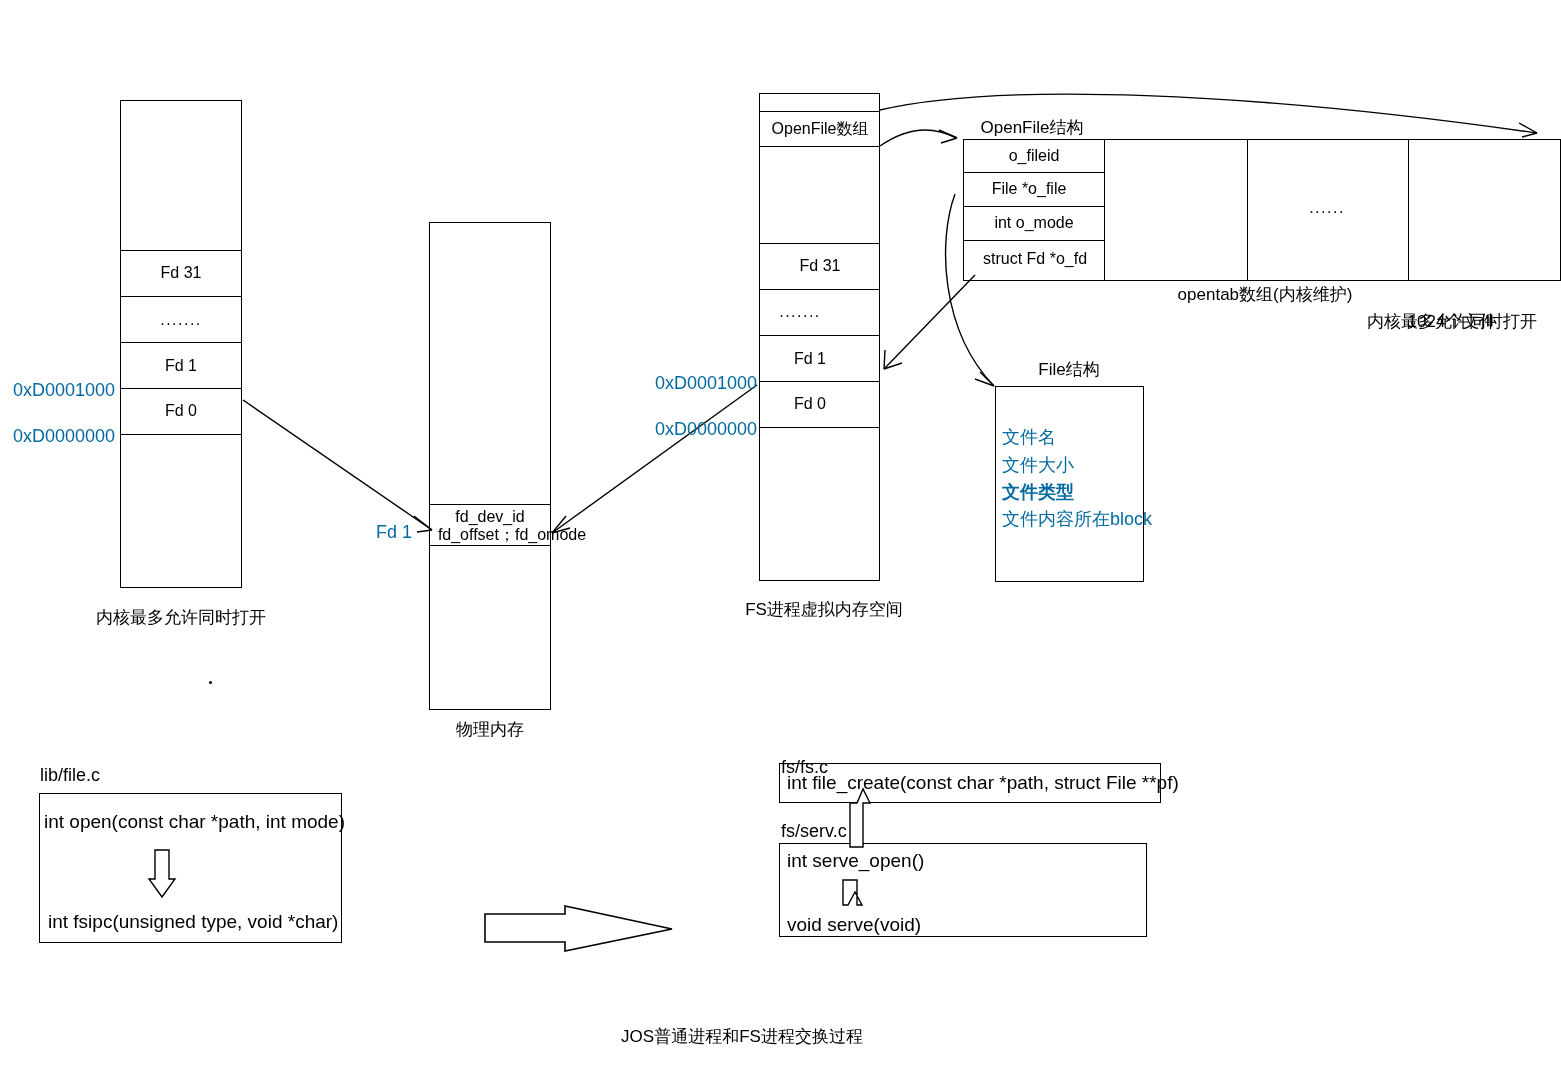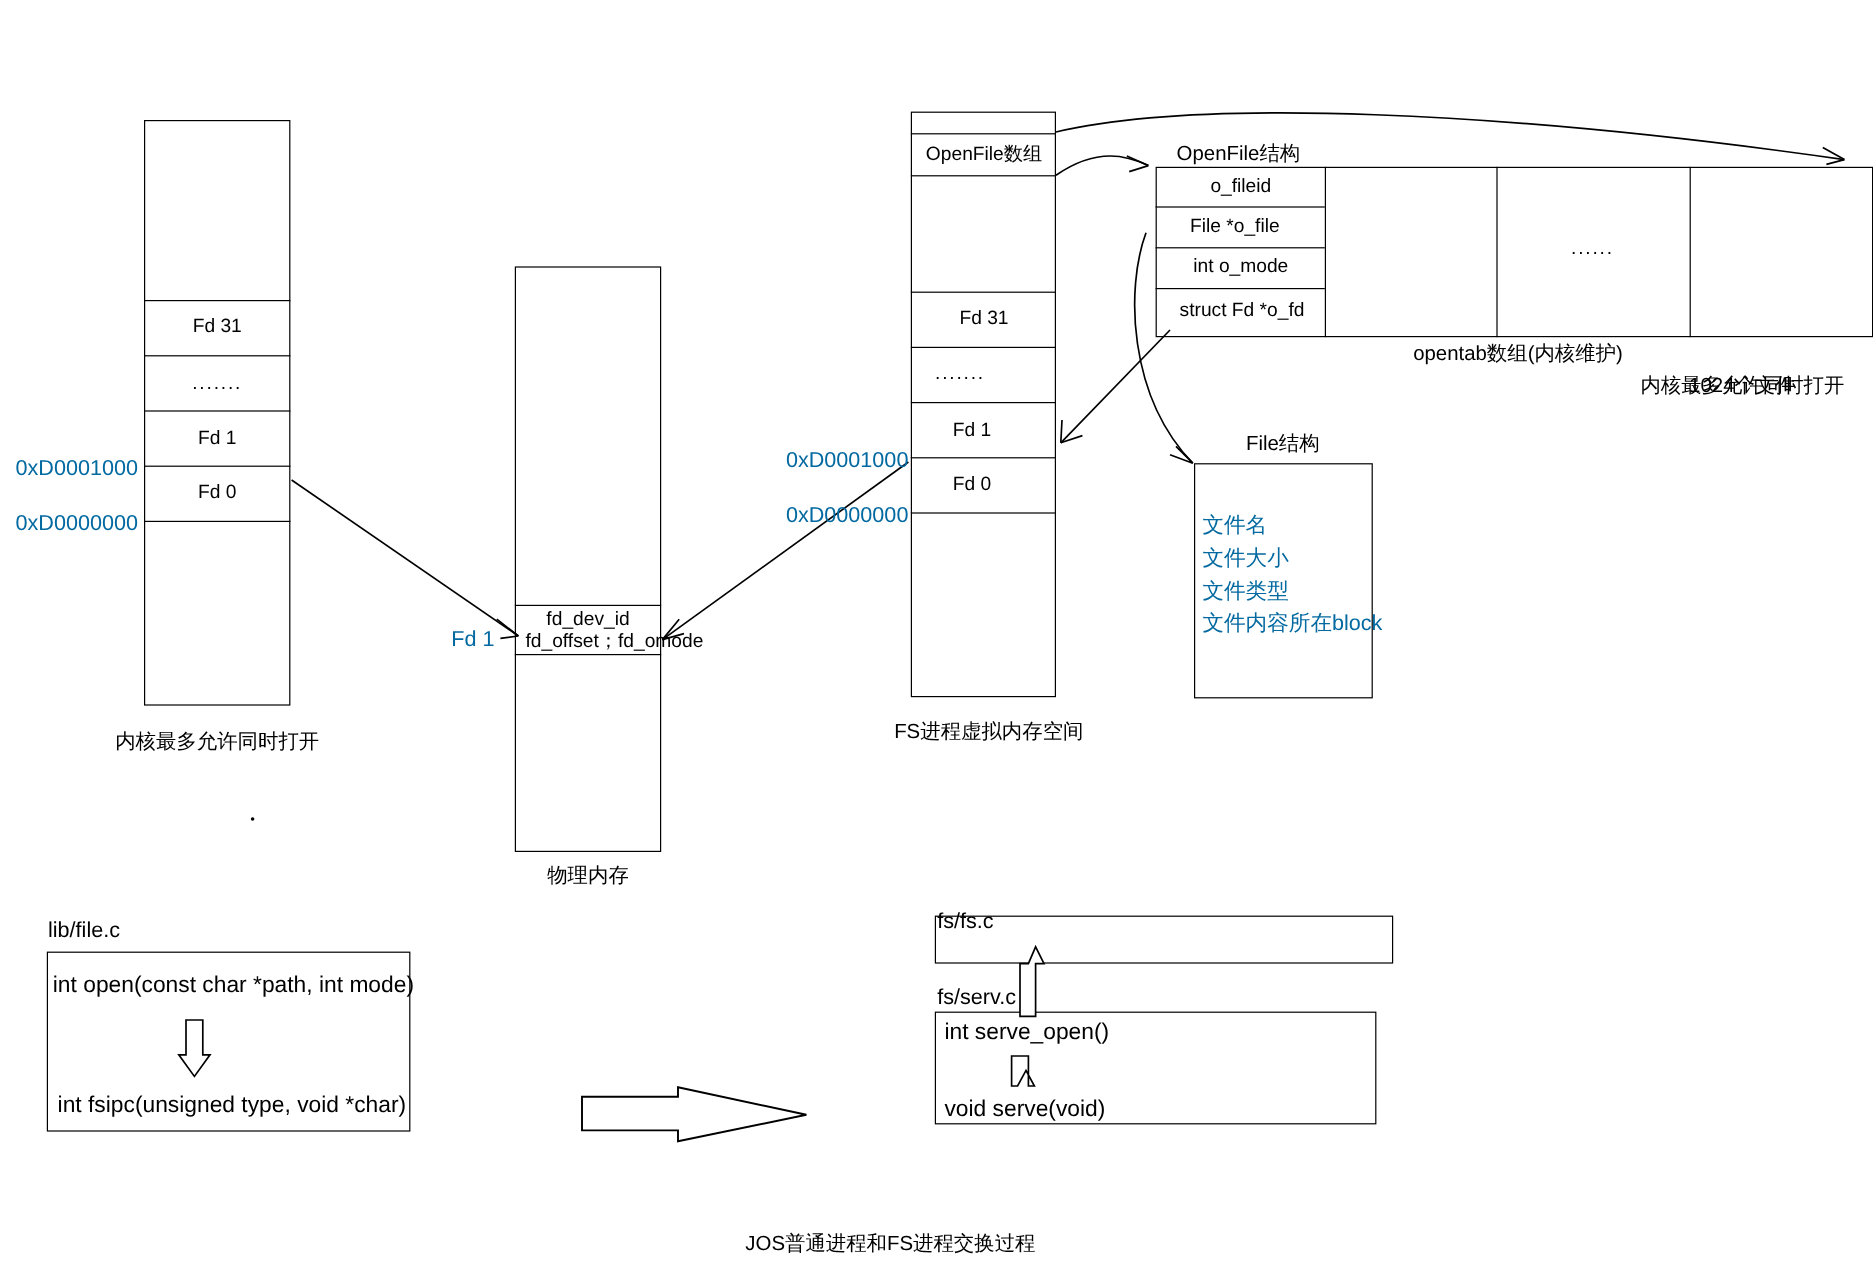--- a/index.html
+++ b/index.html
@@ -123,37 +123,38 @@
   <div class="cellText dots" style="left:1327px;top:208px;">......</div>
 
   <div class="caption small" style="left:1265px;top:283px;">opentab数组(内核维护)</div>
   <div class="caption small" style="left:1452px;top:268px;margin-top:42px;">内核最多允许同时打开</div>
   <div class="caption small" style="left:1452px;top:310px;">1024个文件</div>
 
   <div class="title" style="left:1069px;top:358px;">File结构</div>
   <div class="box" style="left:995px;top:386px;width:149px;height:196px;"></div>
   <div class="lbl" style="left:1002px;top:427px;">文件名</div>
   <div class="lbl" style="left:1002px;top:455px;">文件大小</div>
-  <div class="lbl" style="left:1002px;top:482px;">文件类型</div>
+  <div class="lbl" style="left:1002px;top:482px;font-weight:bold;">文件类型</div>
   <div class="lbl" style="left:1002px;top:509px;">文件内容所在block</div>
 
   <div class="filelbl" style="left:40px;top:765px;">lib/file.c</div>
   <div class="box" style="left:39px;top:793px;width:303px;height:150px;"></div>
   <div class="codeline" style="left:44px;top:811px;">int open(const char *path, int mode)</div>
   <div class="codeline" style="left:48px;top:911px;">int fsipc(unsigned type, void *char)</div>
   <svg class="lines">
     <polygon points="155,850 169,850 169,879 175,879 162,897 149,879 155,879" fill="#ffffff" stroke="#000" stroke-width="1.4"></polygon>
   </svg>
 
   <svg class="lines">
     <polygon points="485,914 565,914 565,906 672,929 565,951 565,942 485,942" fill="#ffffff" stroke="#000" stroke-width="1.6"></polygon>
   </svg>
 
   <div class="filelbl" style="left:781px;top:733px;margin-top:24px;">fs/fs.c</div>
   <div class="box" style="left:779px;top:763px;width:382px;height:40px;"></div>
+  <div class="codeline" style="left:787px;top:772px;">int file_create(const char *path, struct File **pf)</div>
 
   <div class="filelbl" style="left:781px;top:821px;">fs/serv.c</div>
   <div class="box" style="left:779px;top:843px;width:368px;height:94px;"></div>
   <div class="codeline" style="left:787px;top:850px;">int serve_open()</div>
   <div class="codeline" style="left:787px;top:914px;">void serve(void)</div>
 
   <svg class="lines">
     <polygon points="857,803 850,803 850,847 863,847 863,803 870,803 863,789" fill="#ffffff" stroke="#000" stroke-width="1.4"></polygon>
     <polygon points="848,905 843,905 843,880 857,880 857,905 862,905 855,892" fill="#ffffff" stroke="#000" stroke-width="1.4"></polygon>
   </svg>

